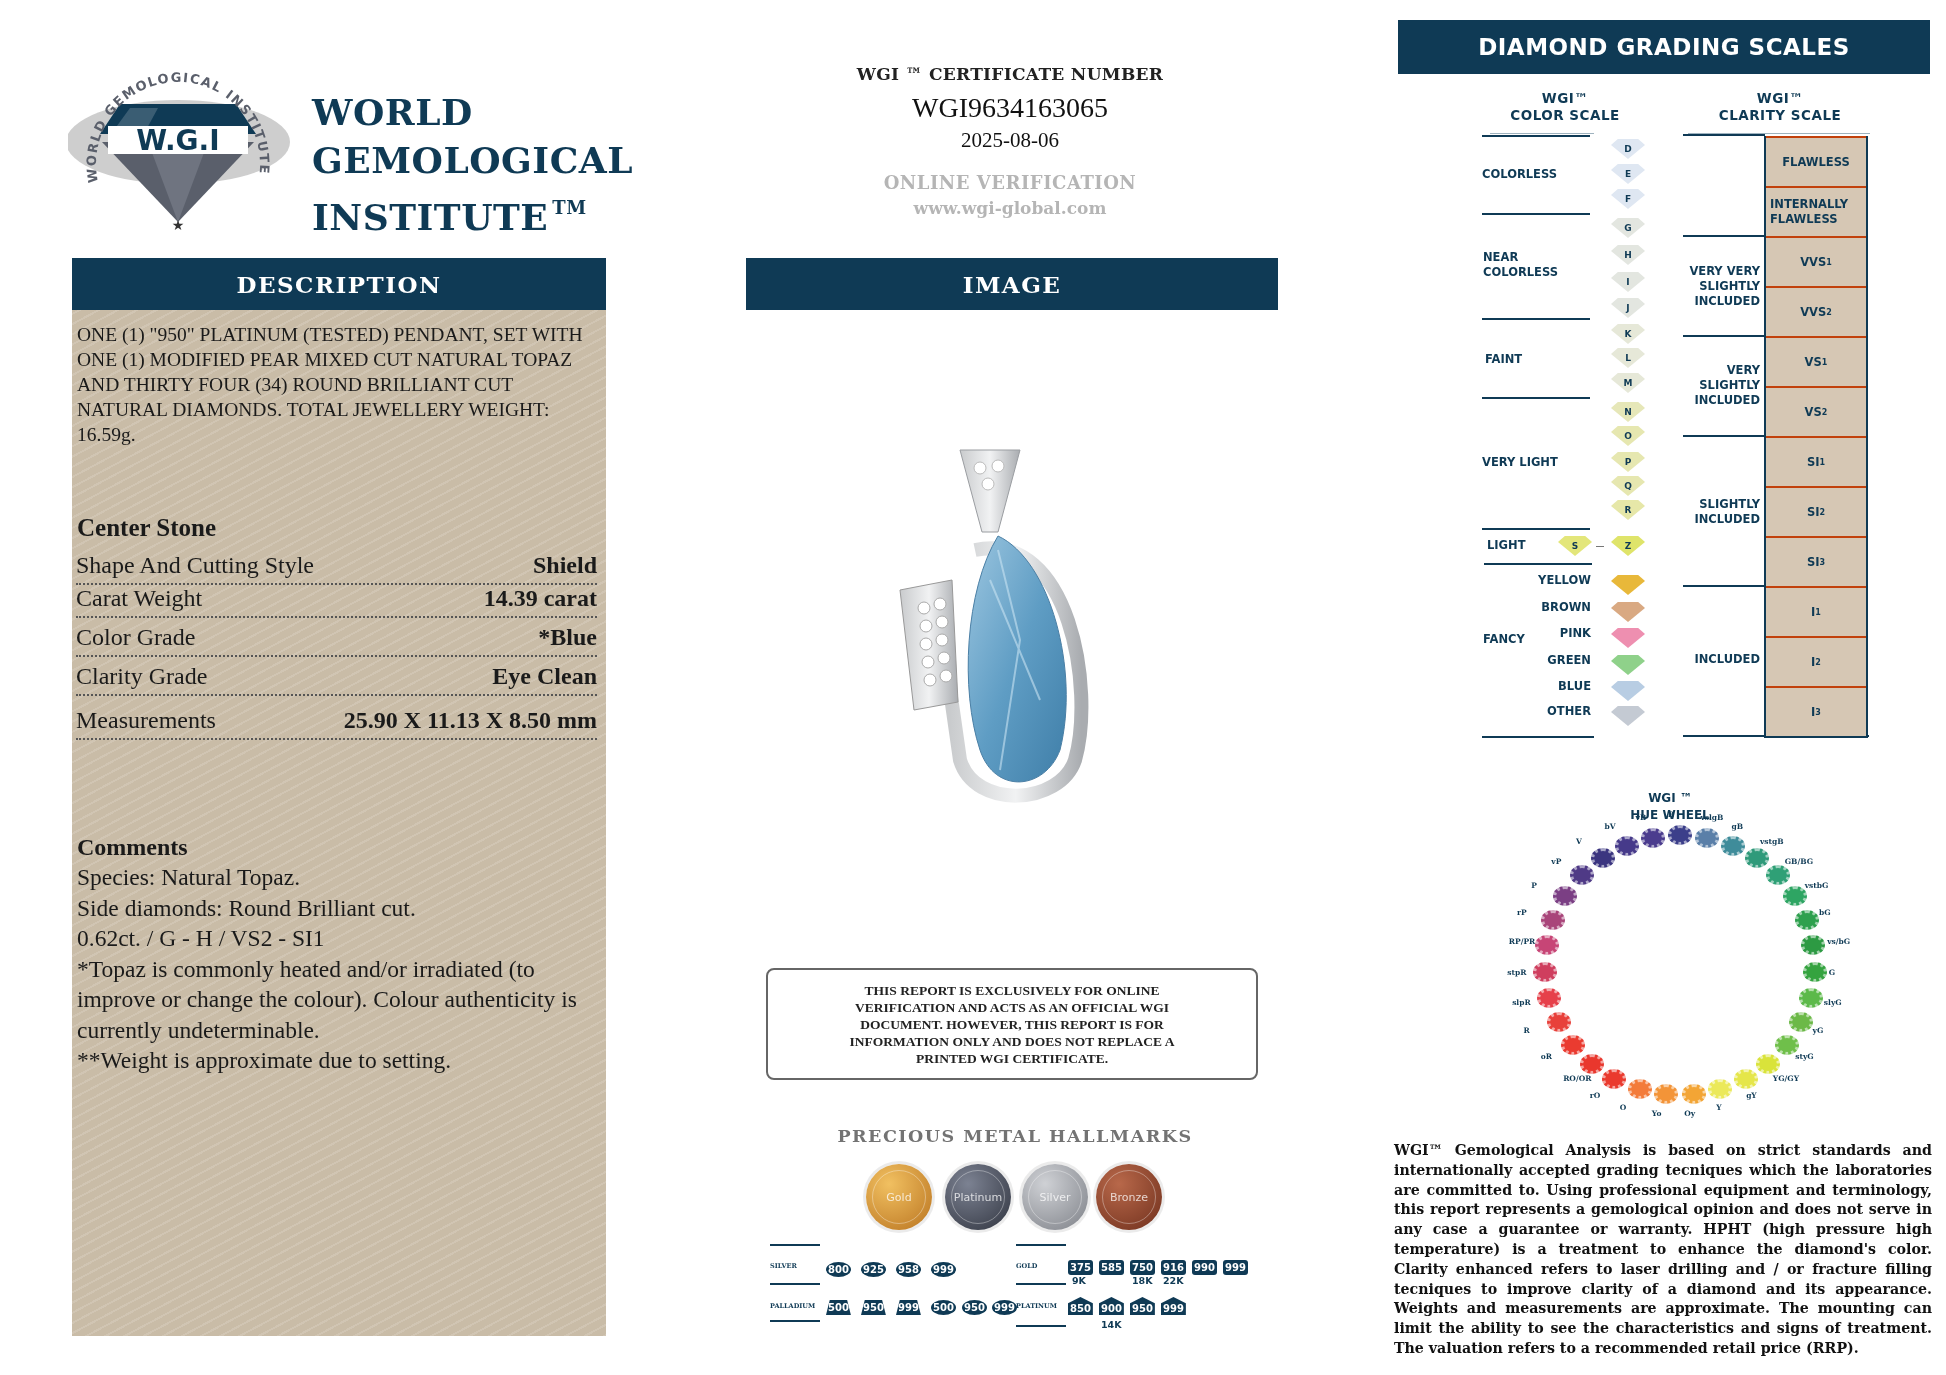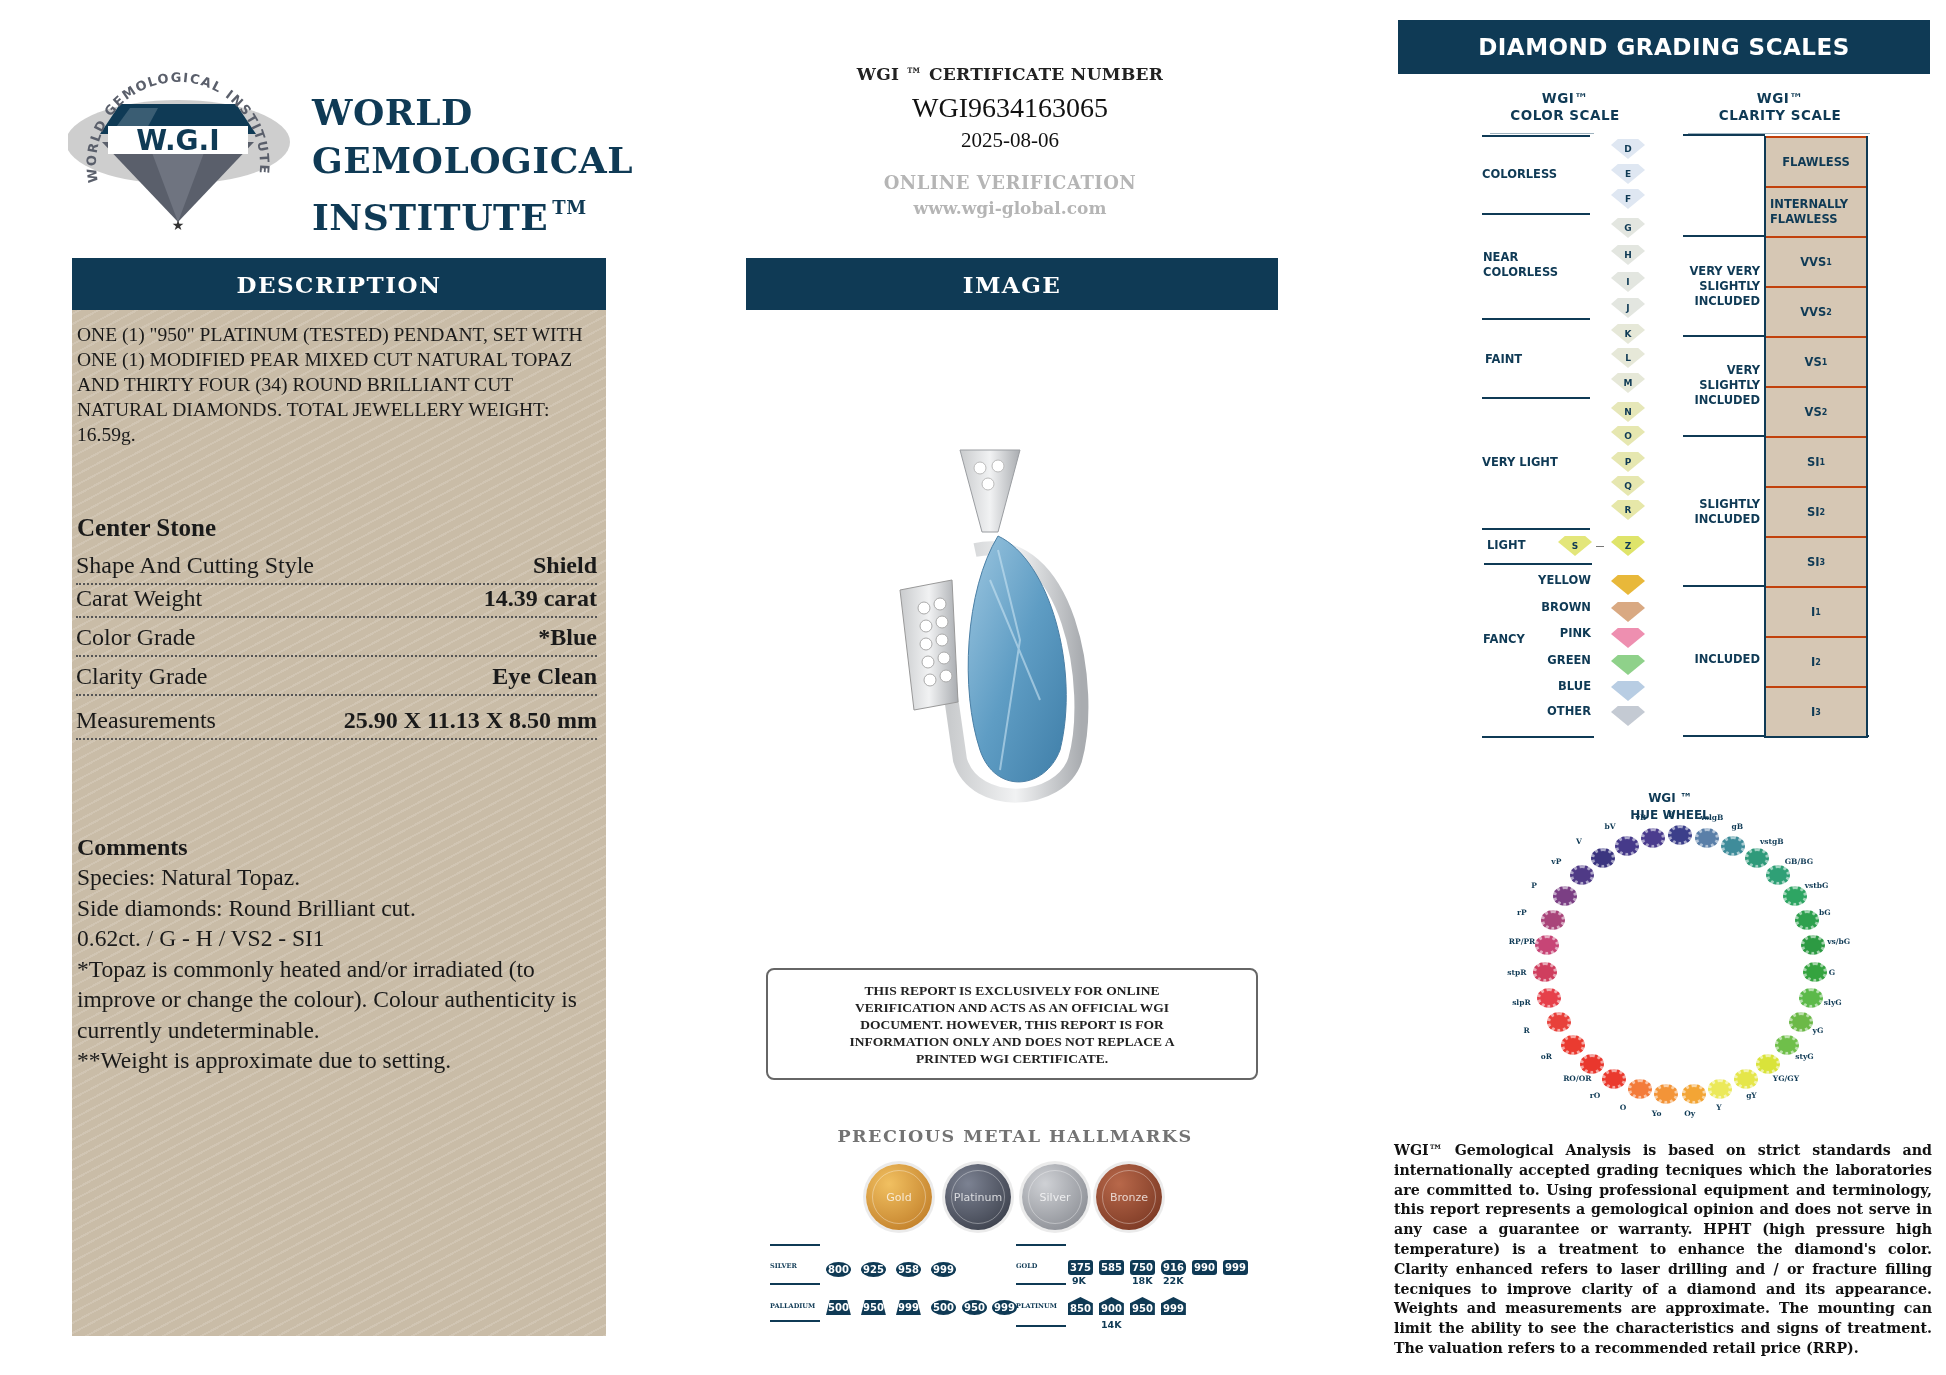--- a/index.html
+++ b/index.html
@@ -204,21 +204,21 @@
 <div class="hm-badge oval" style="left:931px;top:1300px;">500</div>
 <div class="hm-badge oval" style="left:962px;top:1300px;">950</div>
 <div class="hm-badge oval" style="left:992px;top:1300px;">999</div>
 <div class="hm-line" style="left:770px;top:1320px;"></div>
 
 <div class="hm-line" style="left:1016px;top:1244px;"></div>
 <div class="hm-label" style="left:1016px;top:1262px;">GOLD</div>
 <div class="hm-badge rect" style="left:1068px;top:1260px;">375</div>
 <div class="hm-badge rect" style="left:1099px;top:1260px;">585</div>
 <div class="hm-badge rect" style="left:1130px;top:1260px;">750</div>
-<div class="hm-badge rect" style="left:1161px;top:1260px;border-radius:6px;">916</div>
+<div class="hm-badge rect" style="left:1161px;top:1260px;">916</div>
 <div class="hm-badge rect" style="left:1192px;top:1260px;">990</div>
 <div class="hm-badge rect" style="left:1223px;top:1260px;">999</div>
 <div class="hm-sub" style="left:1072px;top:1275px;">9K</div>
 <div class="hm-sub" style="left:1101px;top:1275px;margin-top:44px;">14K</div>
 <div class="hm-sub" style="left:1132px;top:1275px;">18K</div>
 <div class="hm-sub" style="left:1163px;top:1275px;">22K</div>
 <div class="hm-line" style="left:1016px;top:1283px;"></div>
 <div class="hm-label" style="left:1016px;top:1302px;">PLATINUM</div>
 <div class="hm-badge house" style="left:1068px;top:1297px;">850</div>
 <div class="hm-badge house" style="left:1099px;top:1297px;">900</div>

